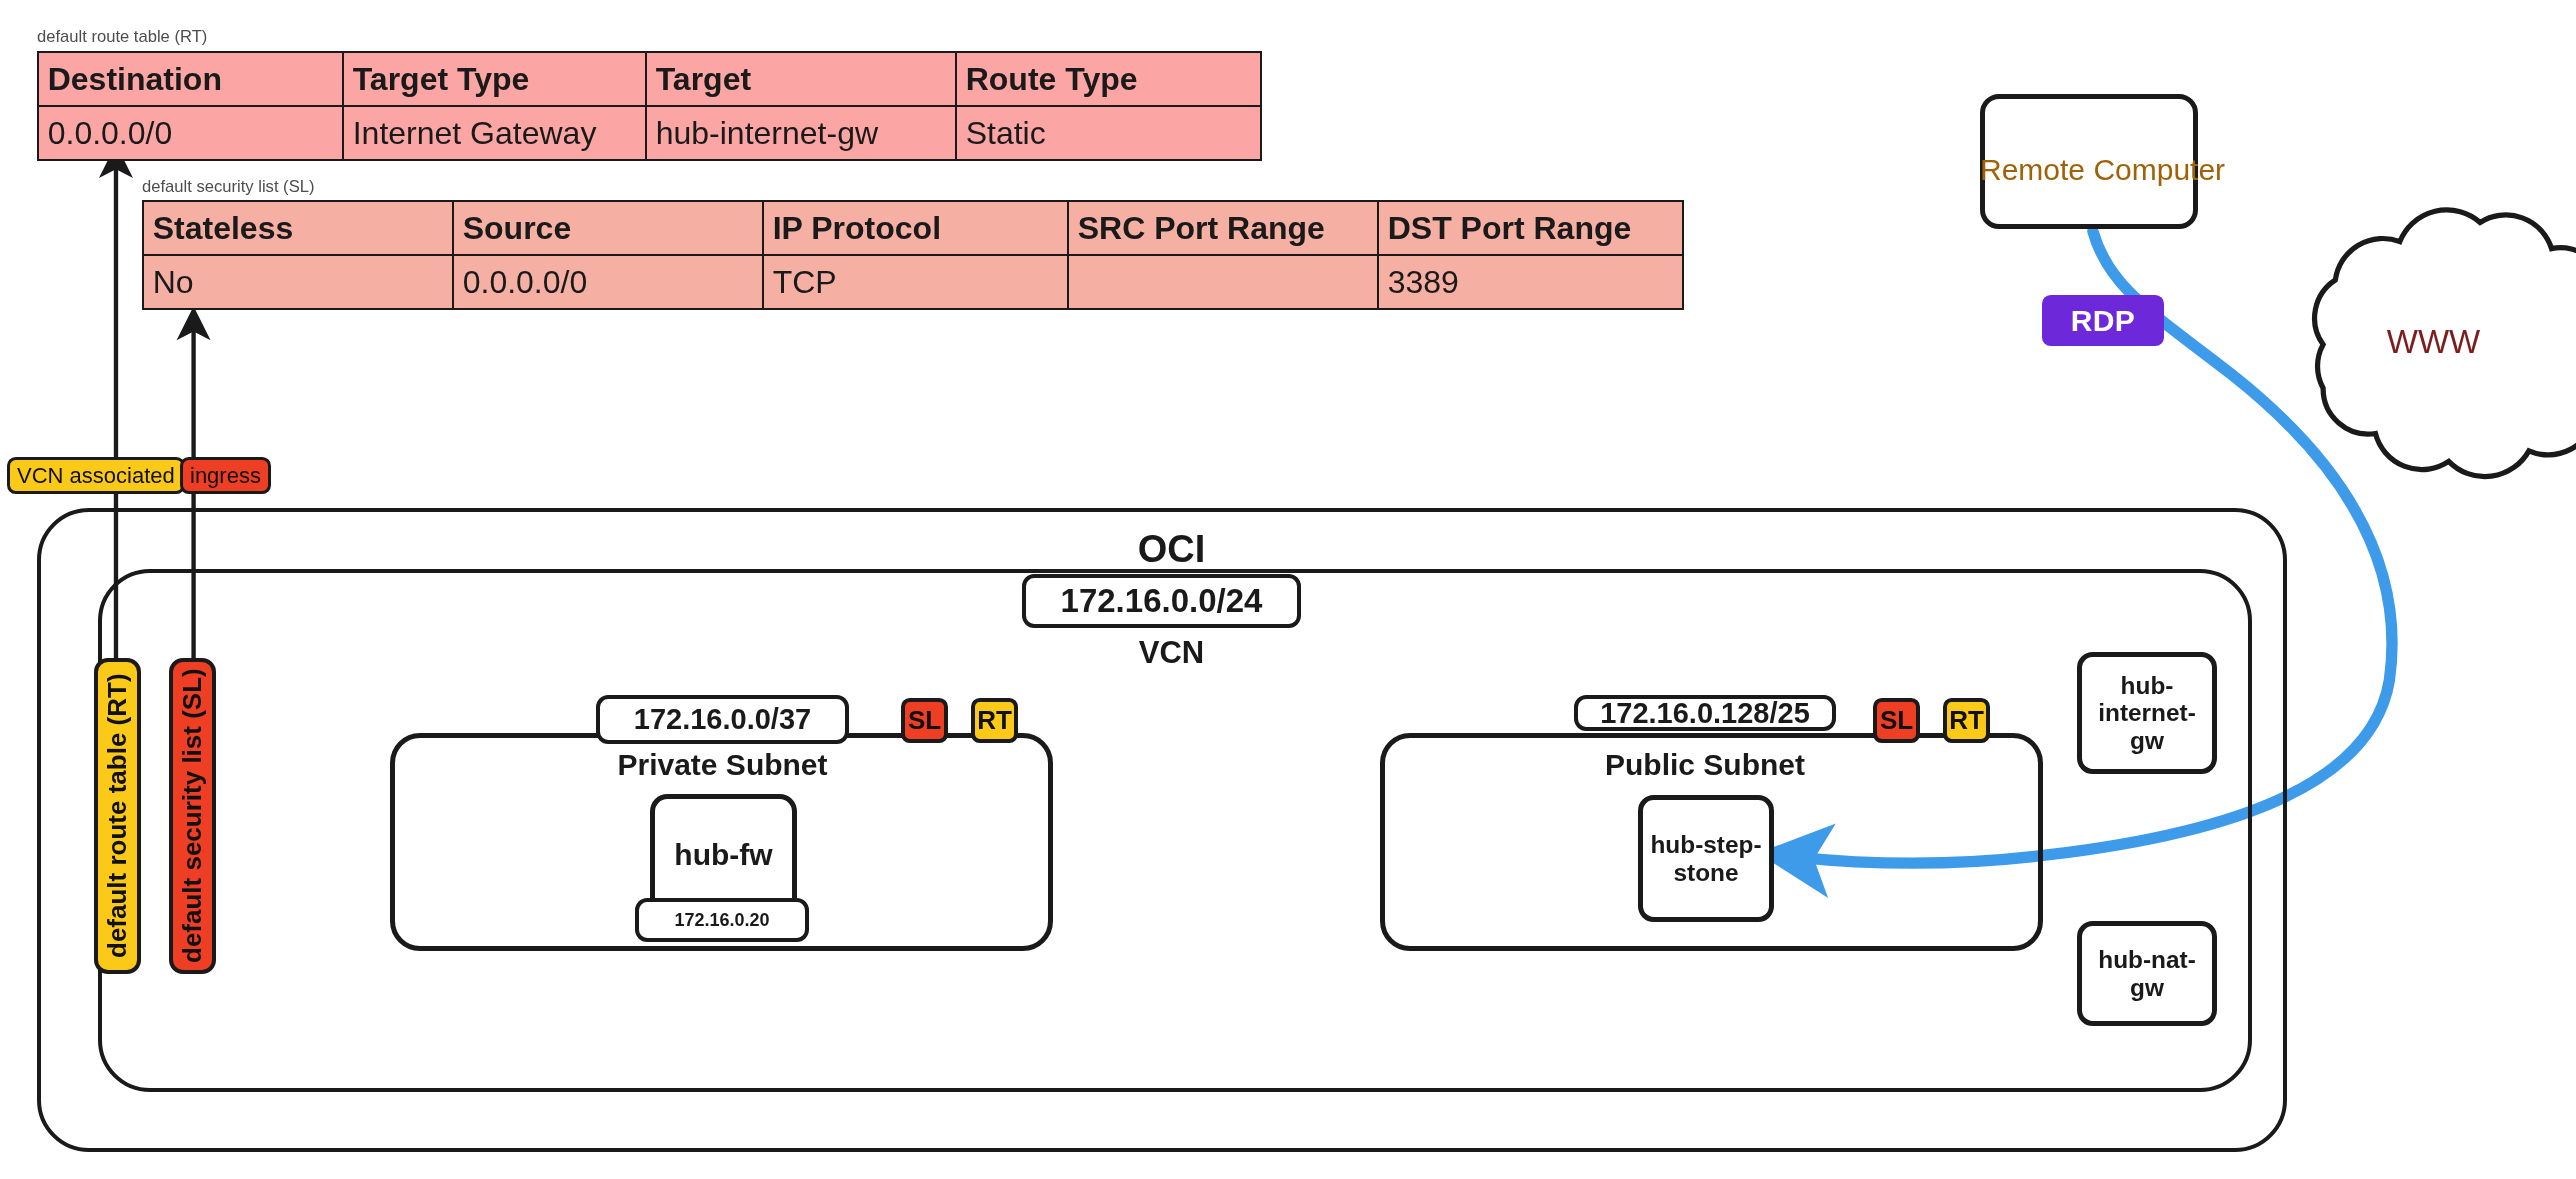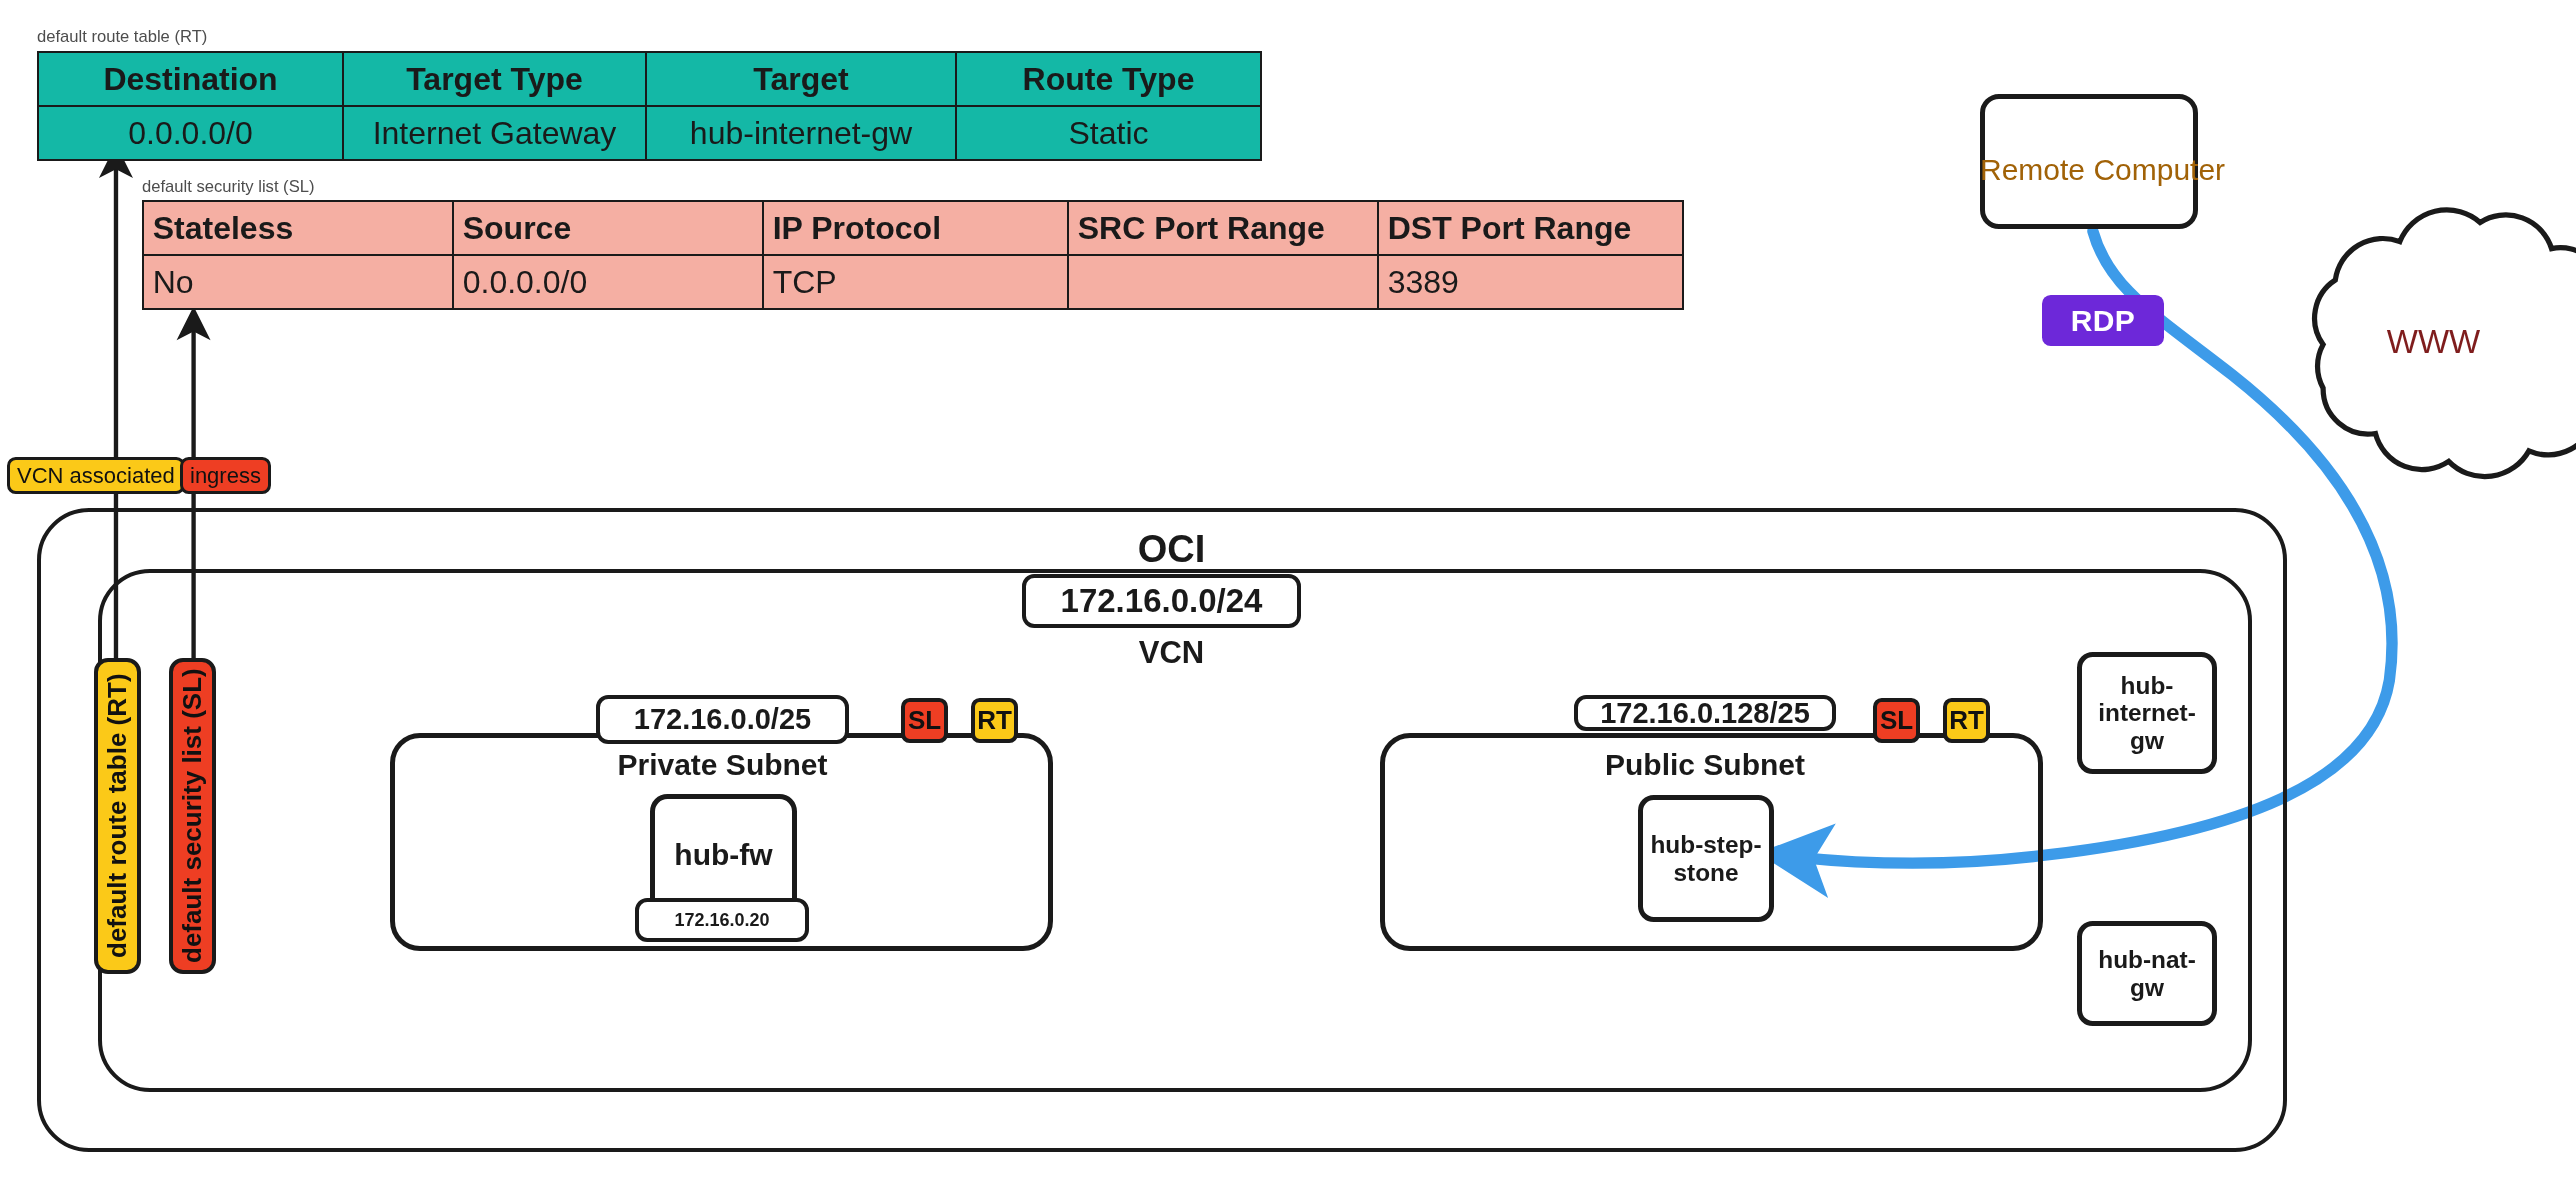--- a/index.html
+++ b/index.html
@@ -35,21 +35,21 @@
     text-align:left;
     vertical-align:middle;
     font-size:32px;
     line-height:1.08;
     height:54px;
     box-sizing:border-box;
     overflow:hidden;
     white-space:nowrap;
   }
   table.diag th{font-weight:bold;}
-  table.rt td,table.rt th{background:#14b8a6;text-align:center;}
+  table.rt td,table.rt th{background:#fca5a5;}
   table.sl td,table.sl th{background:#F5AFA3;}
   
   .rnode{
     position:absolute;
     box-sizing:border-box;
     background:#ffffff;
     border:5.2px solid #1a1a1a;
     border-radius:15.7px;
     display:flex;
     align-items:center;
@@ -278,21 +278,21 @@
   <div class="container-box" style="left:37px; top:508px; width:2250px; height:644px;"></div>
 
   <div class="container-box" style="left:98px; top:569px; width:2154px; height:523px;"></div>
 
   <div class="title-label" style="left:1071px; top:528px; width:201px; font-size:38px;">OCI</div>
 
   <div class="cidr-pill" style="left:1022px; top:574px; width:279px; height:54px; font-size:33px;">172.16.0.0/24</div>
   <div class="title-label" style="left:1071px; top:635px; width:201px; font-size:31px;">VCN</div>
 
   <div class="subnet-box" style="left:390px; top:733px; width:663px; height:218px;"></div>
-  <div class="cidr-pill" style="left:596px; top:695px; width:253px; height:49px; font-size:29px;">172.16.0.0/25</div>
+  <div class="cidr-pill" style="left:596px; top:695px; width:253px; height:49px; font-size:29px;">172.16.0.0/37</div>
   <div class="badge sl" style="left:901px; top:698px; width:47px; height:45px;">SL</div>
   <div class="badge rt" style="left:971px; top:698px; width:47px; height:45px;">RT</div>
   <div class="title-label" style="left:596px; top:748px; width:253px; font-size:30px;">Private Subnet</div>
 
   <div class="rnode" style="left:650px; top:794px; width:147px; height:122px; font-size:30px; border-radius:17.4px 17.4px 3.5px 3.5px;">
     <span>hub-fw</span>
   </div>
   <div class="cidr-pill" style="left:635px; top:898px; width:174px; height:44px; font-size:18px;">172.16.0.20</div>
 
   <div class="subnet-box" style="left:1380px; top:733px; width:663px; height:218px;"></div>

